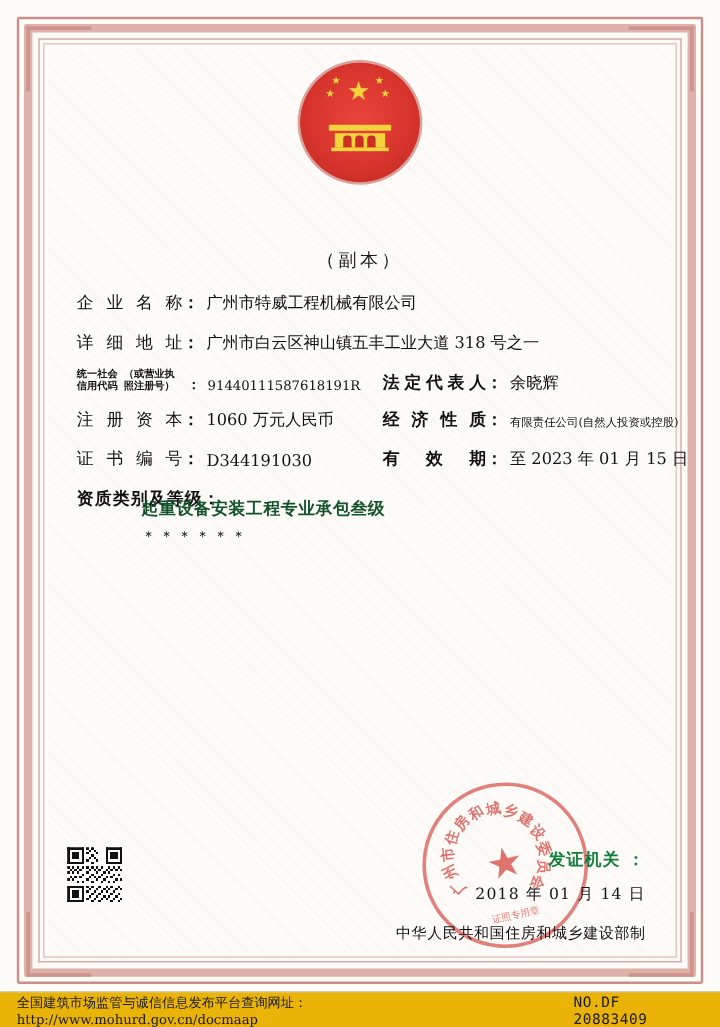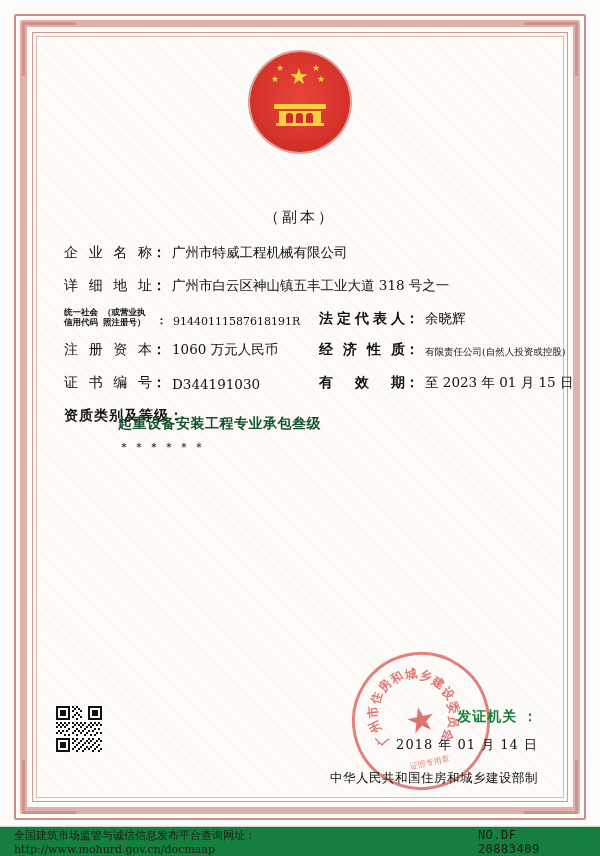--- a/index.html
+++ b/index.html
@@ -362,21 +362,21 @@
     width: 46px; height: 46px;
     background: #ffffff;
   }
   .qr canvas, .qr svg { display: block; }
 
   
   .footer {
     position: absolute;
     left: 0; bottom: 0;
     width: 600px; height: 30px;
-    background: #15803d;
+    background: #eab308;
     border-top: 1px solid #cfcfcf;
     display: flex;
     align-items: center;
     justify-content: space-between;
     padding: 0 14px;
     box-sizing: border-box;
   }
   .footer-left {
     font-size: 11px;
     color: #1a1a1a;

